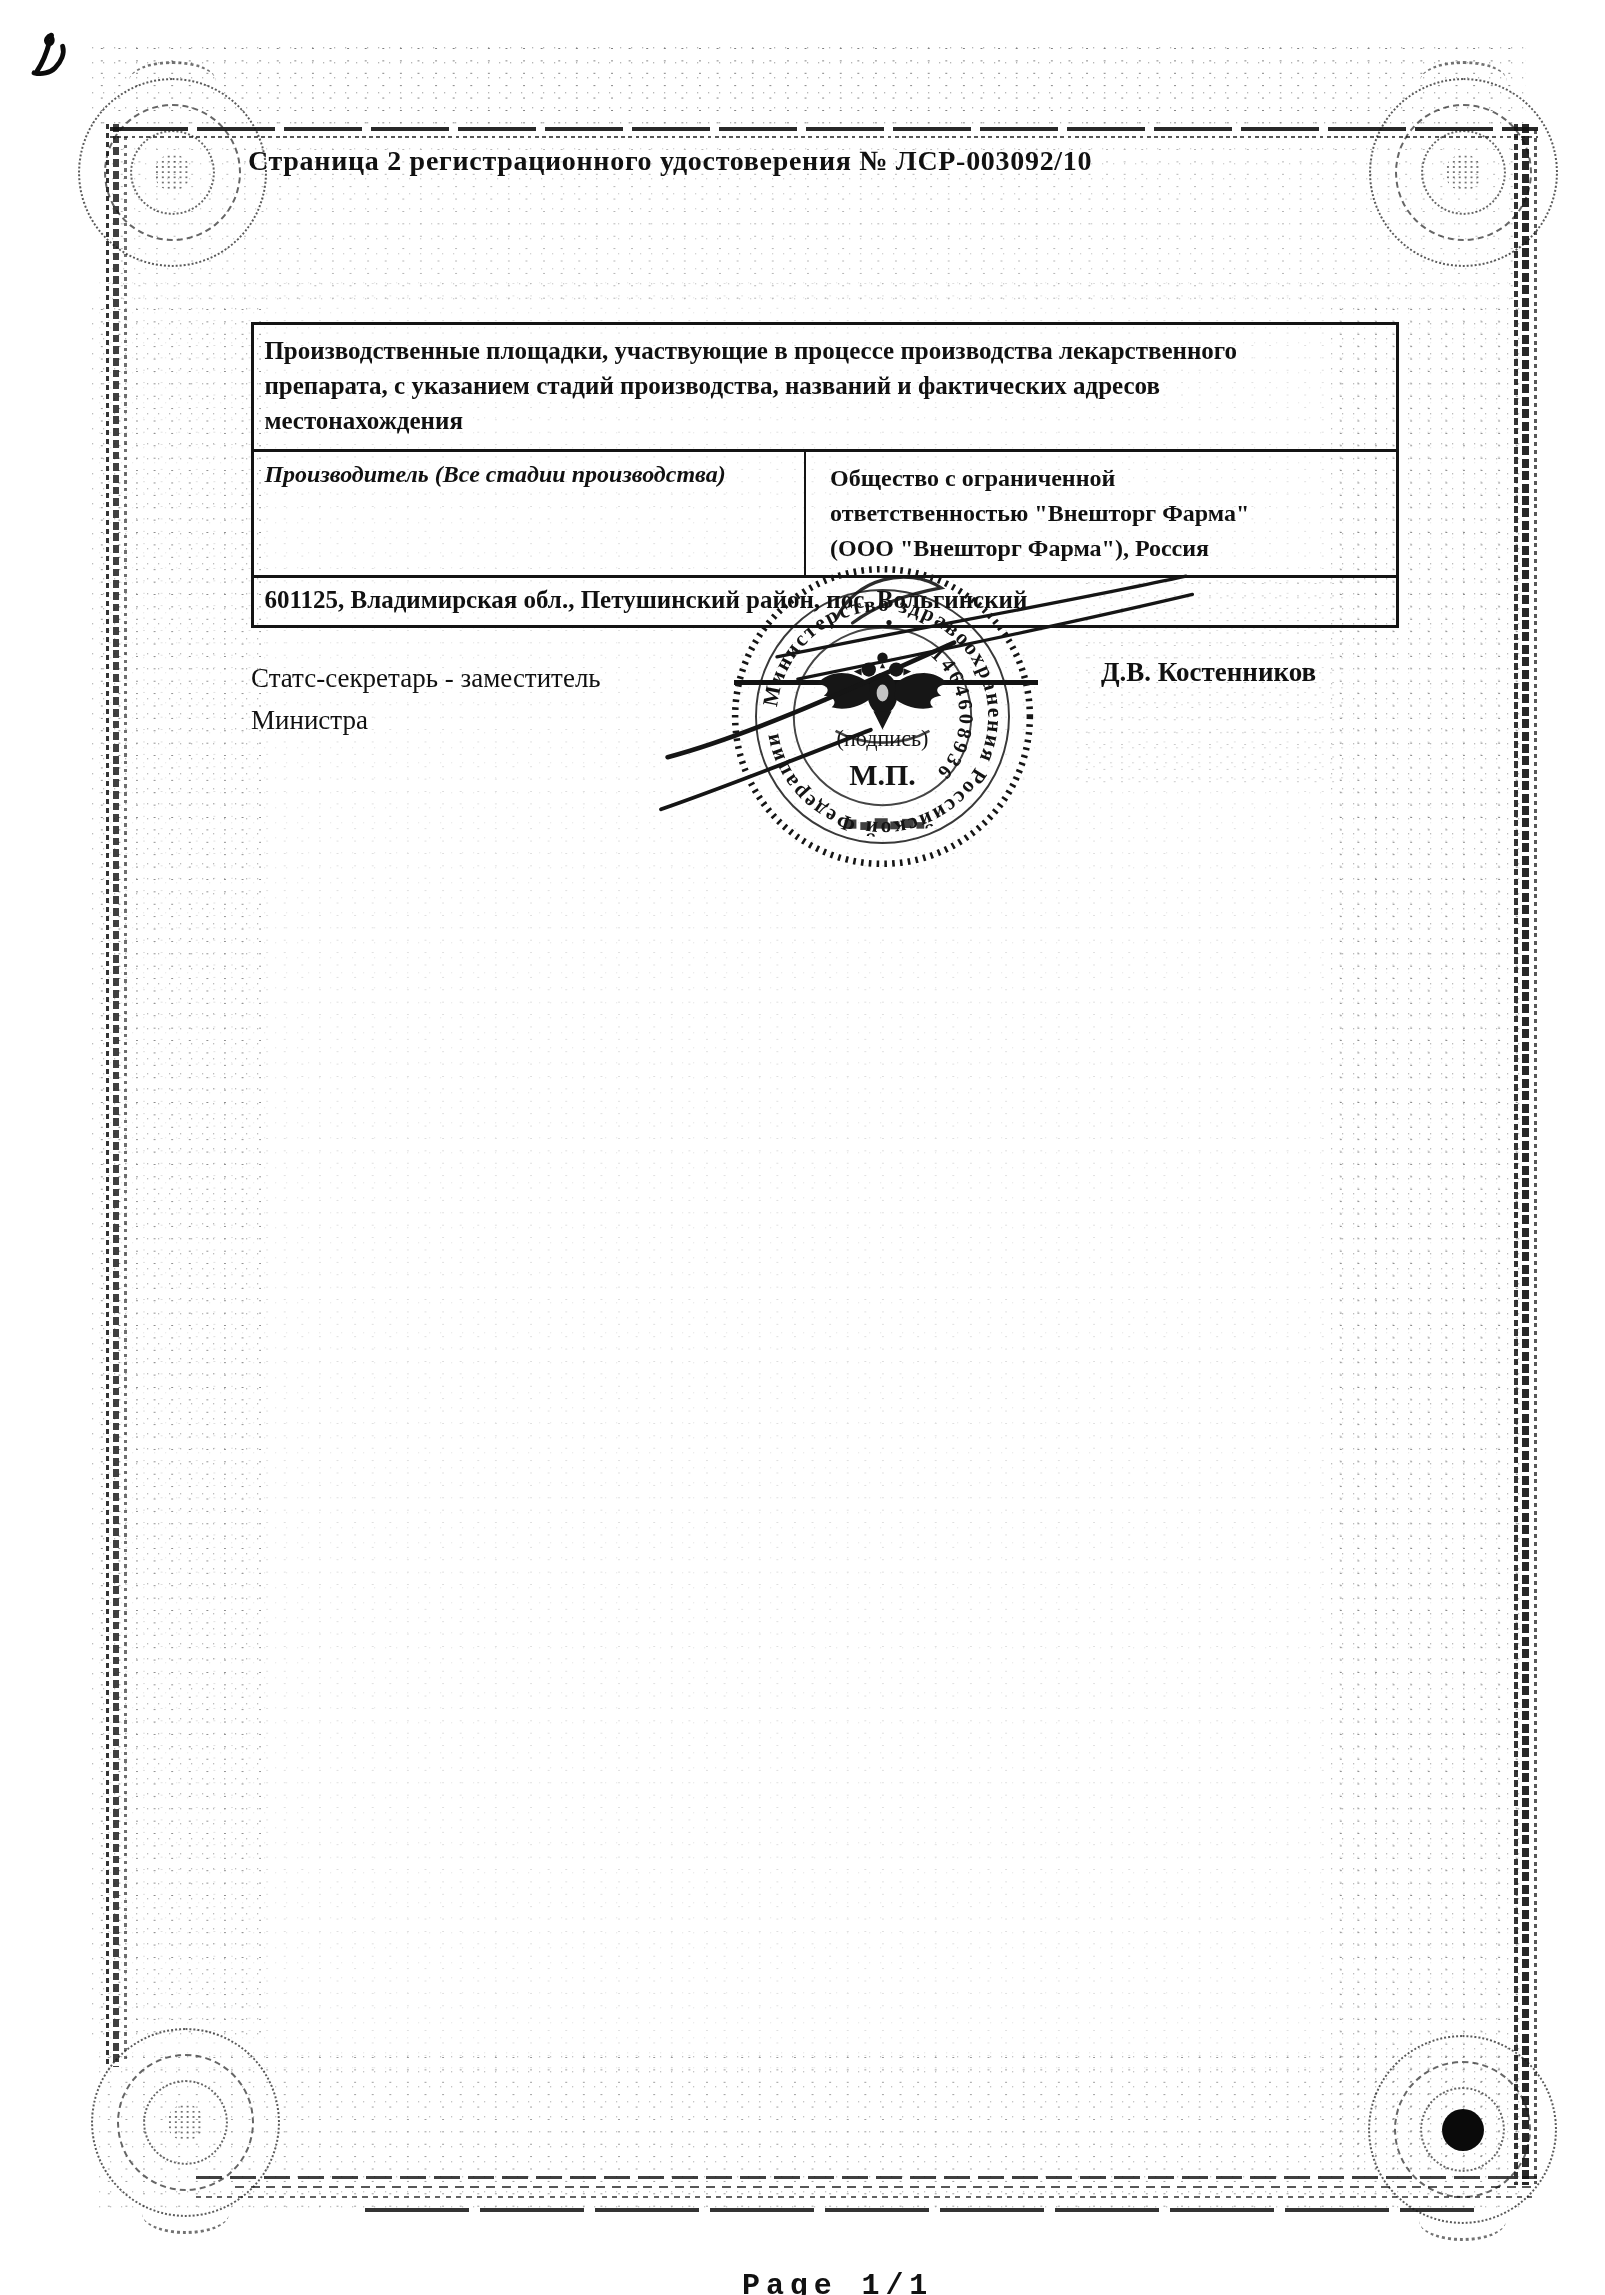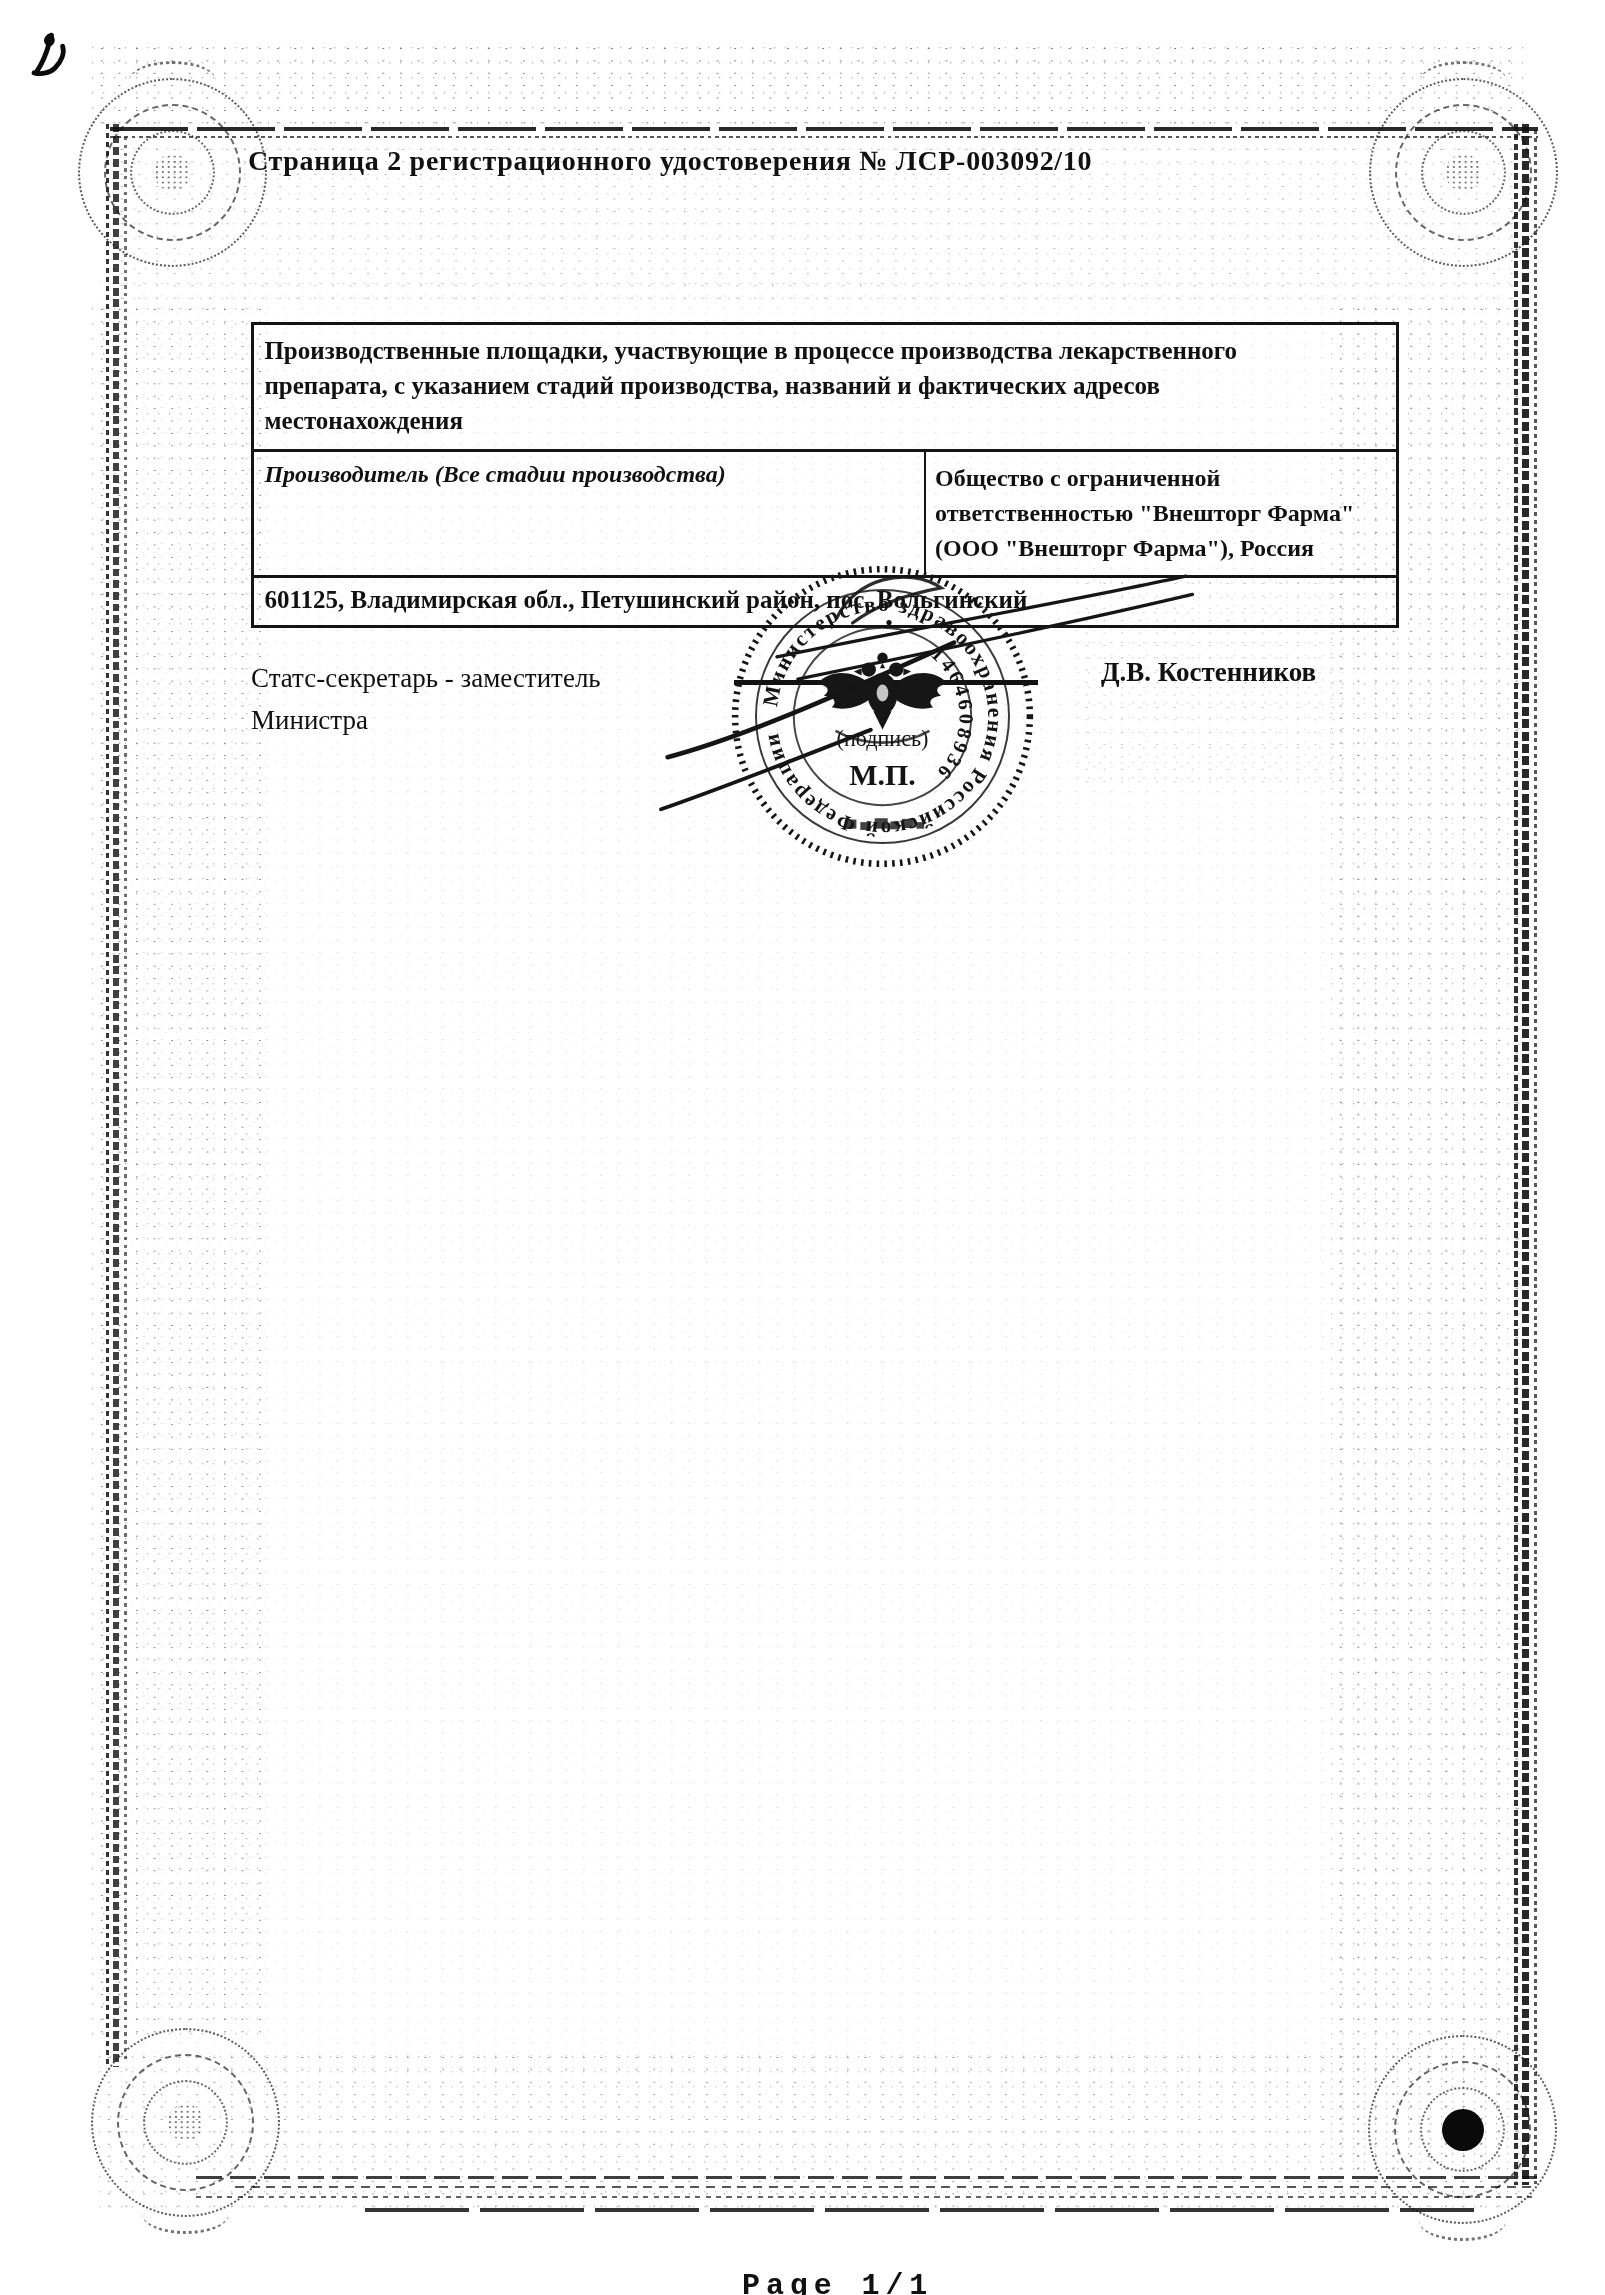--- a/index.html
+++ b/index.html
@@ -37,23 +37,23 @@
   .header-title{left:248px;top:145px;width:1174px;text-align:left;
     font-size:28px;font-weight:700;letter-spacing:0.7px;}
   .footer{left:742px;top:2269px;font-family:"Liberation Mono","DejaVu Sans Mono",monospace;
     font-weight:700;font-size:30px;letter-spacing:5.9px;}
 
   
   .sites-table{left:251px;top:322px;width:1148px;border:3.9px solid #141414;box-sizing:border-box;}
   .t-header{border-bottom:3.3px solid #141414;padding:7.8px 10.4px 11.7px;
     font-size:25px;line-height:35px;font-weight:700;}
   .t-row{display:flex;border-bottom:3.3px solid #141414;min-height:99px;}
-  .t-cell-label{width:672px;box-sizing:border-box;border-right:2.6px solid #141414;
+  .t-cell-label{width:552px;box-sizing:border-box;border-right:2.6px solid #141414;
     padding:9px 10.4px;font-style:italic;font-weight:700;font-size:24px;}
-  .t-cell-value{flex:1;padding:9px 9px;font-weight:700;font-size:24px;line-height:35px;}
+  .t-cell-value{flex:1;padding:9px 24px;font-weight:700;font-size:24px;line-height:35px;}
   .t-address{padding:7.8px 10.4px 10.4px;font-weight:700;font-size:25px;}
 
   
   .sig-position{left:251px;top:657px;width:443px;font-size:27px;font-weight:400;line-height:42px;}
   .sig-name{left:1101px;top:657px;font-size:27px;font-weight:700;}
   .sig-line{left:734px;top:680px;width:304px;height:5.2px;background:#121212;}
 
   
   .stamp{left:726px;top:560px;width:313px;height:313px;}
   .flourish{left:620px;top:541px;width:620px;height:280px;}

